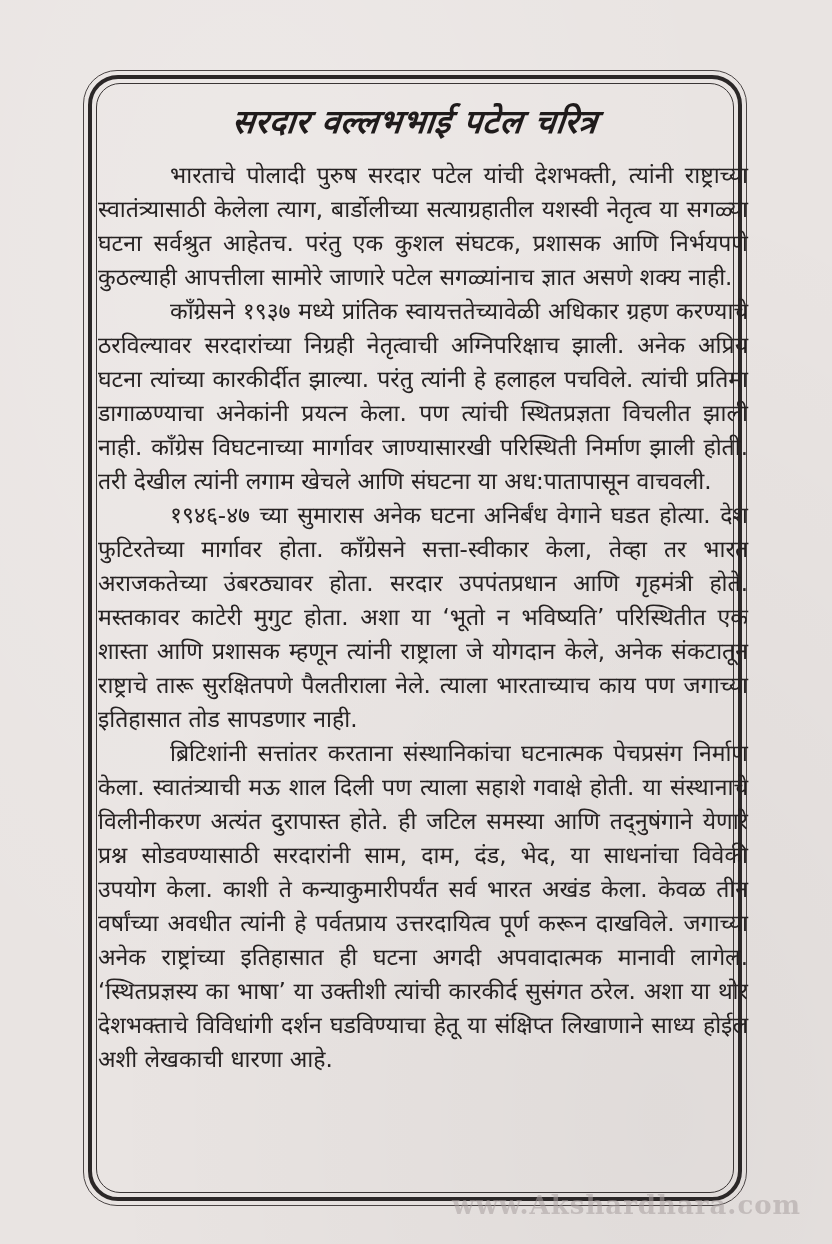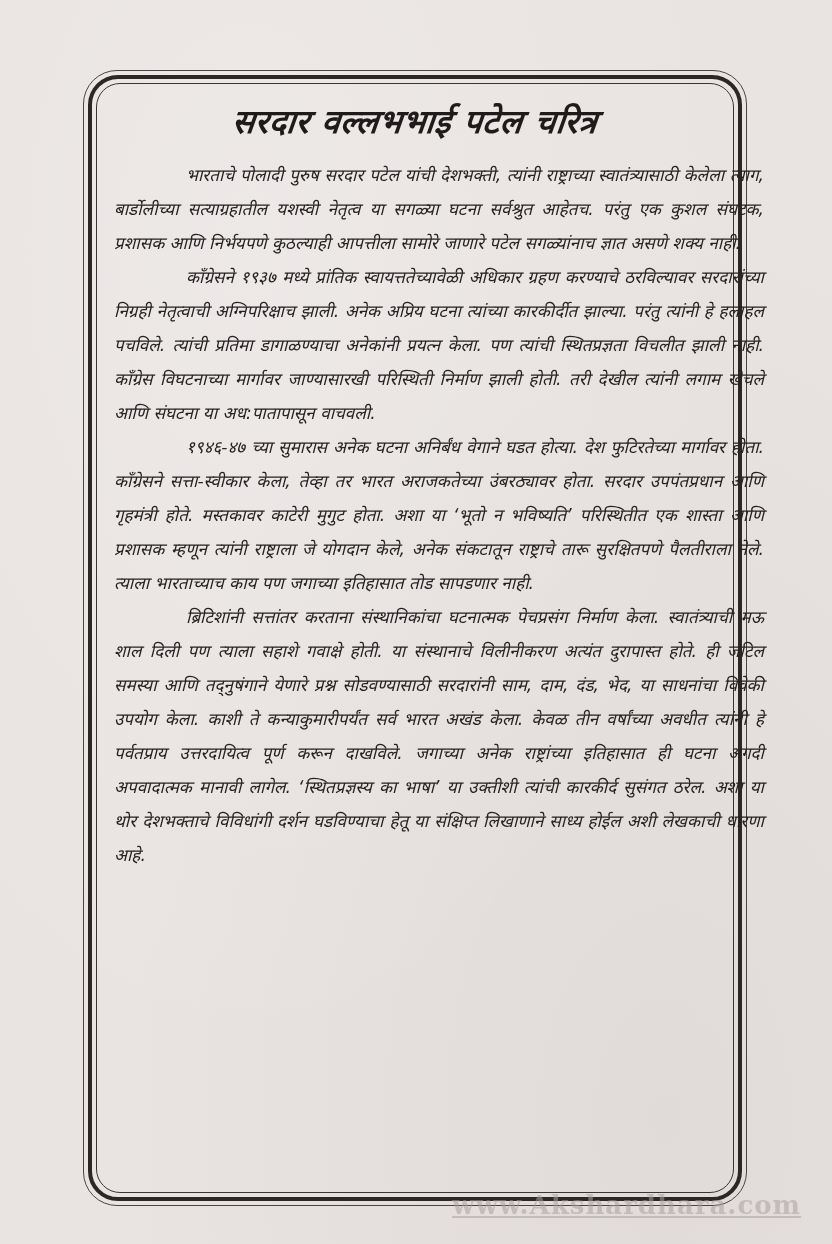--- a/index.html
+++ b/index.html
@@ -62,43 +62,41 @@
       font-family: "DejaVu Sans", sans-serif;
       font-size: 33px;
       font-weight: bold;
       font-style: italic;
       color: #1f1b1b;
       letter-spacing: 0.5px;
       transform: skewX(-6deg);
     }
     .content {
       position: absolute;
-      left: 114px;
+      left: 98px;
       top: 158px;
       width: 650px;
-      font-size: 17px;
+      font-size: 23px;
       line-height: 34px;
-      font-style: italic;
     }
     .para {
       margin: 0;
       text-align: justify;
       text-align-last: left;
       text-indent: 72px;
     }
     .watermark {
       position: absolute;
       left: 452px;
       top: 1190px;
       font-family: "DejaVu Serif", serif;
       font-size: 26px;
       font-weight: bold;
       color: rgba(170, 160, 160, 0.55);
       letter-spacing: 1px;
-      text-decoration: underline;
     }
   </style>
 </head>
 <body>
 
 <div class="page-shade"></div>
 
 <div class="frame-outline"></div>
 <div class="frame-outer"></div>
 <div class="frame-inner"></div>

